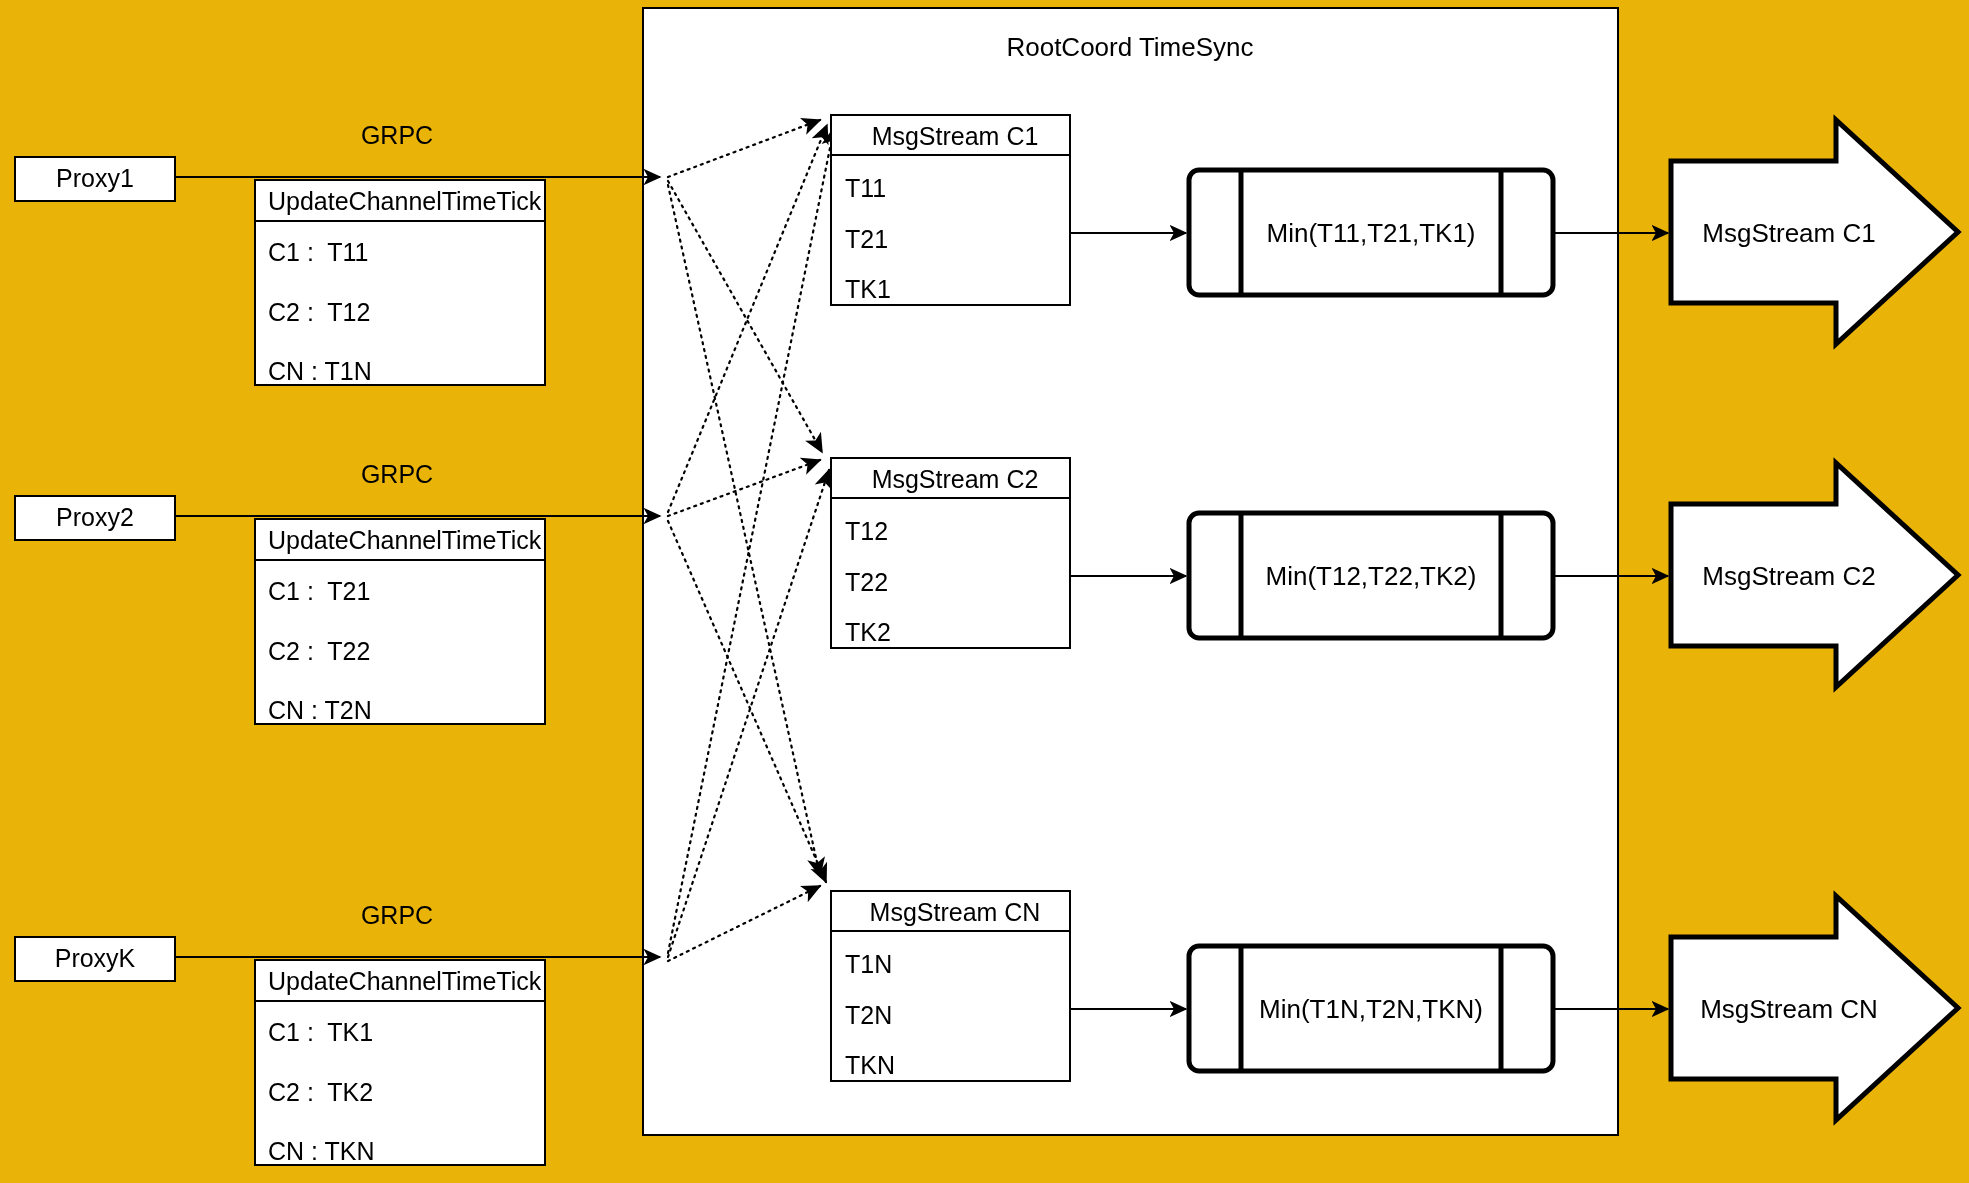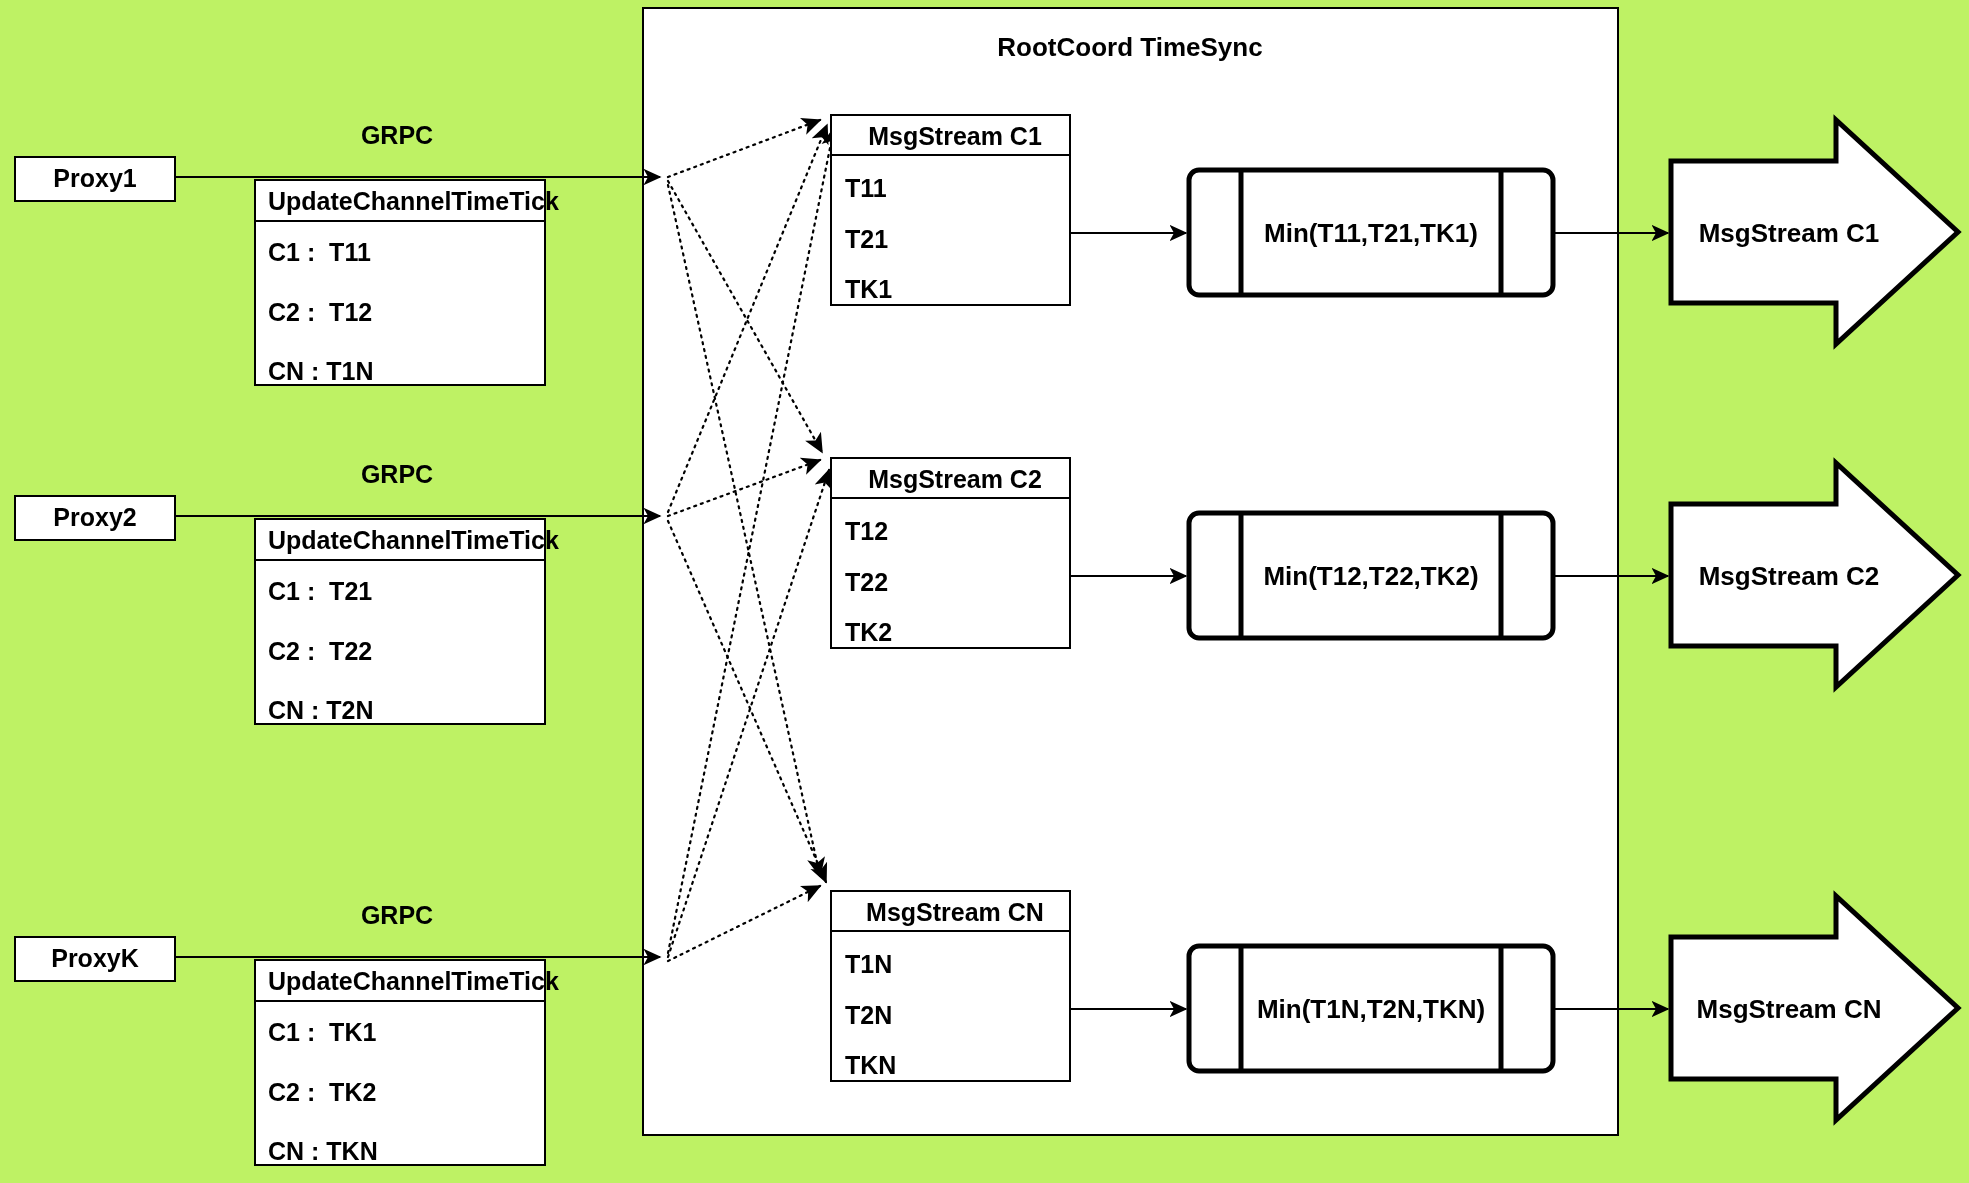--- a/index.html
+++ b/index.html
@@ -4,24 +4,23 @@
 <style>
   html, body {
     margin: 0;
     padding: 0;
     background: #ffffff;
   }
   #canvas {
     position: relative;
     width: 1969px;
     height: 1183px;
-    background: #bef264;
+    background: #eab308;
     font-family: "Liberation Sans", sans-serif;
     overflow: hidden;
-    font-weight: bold;
   }
   svg.layer {
     position: absolute;
     top: 0;
     left: 0;
     width: 1969px;
     height: 1183px;
   }
   .shape-fill-white {
     fill: #ffffff;

